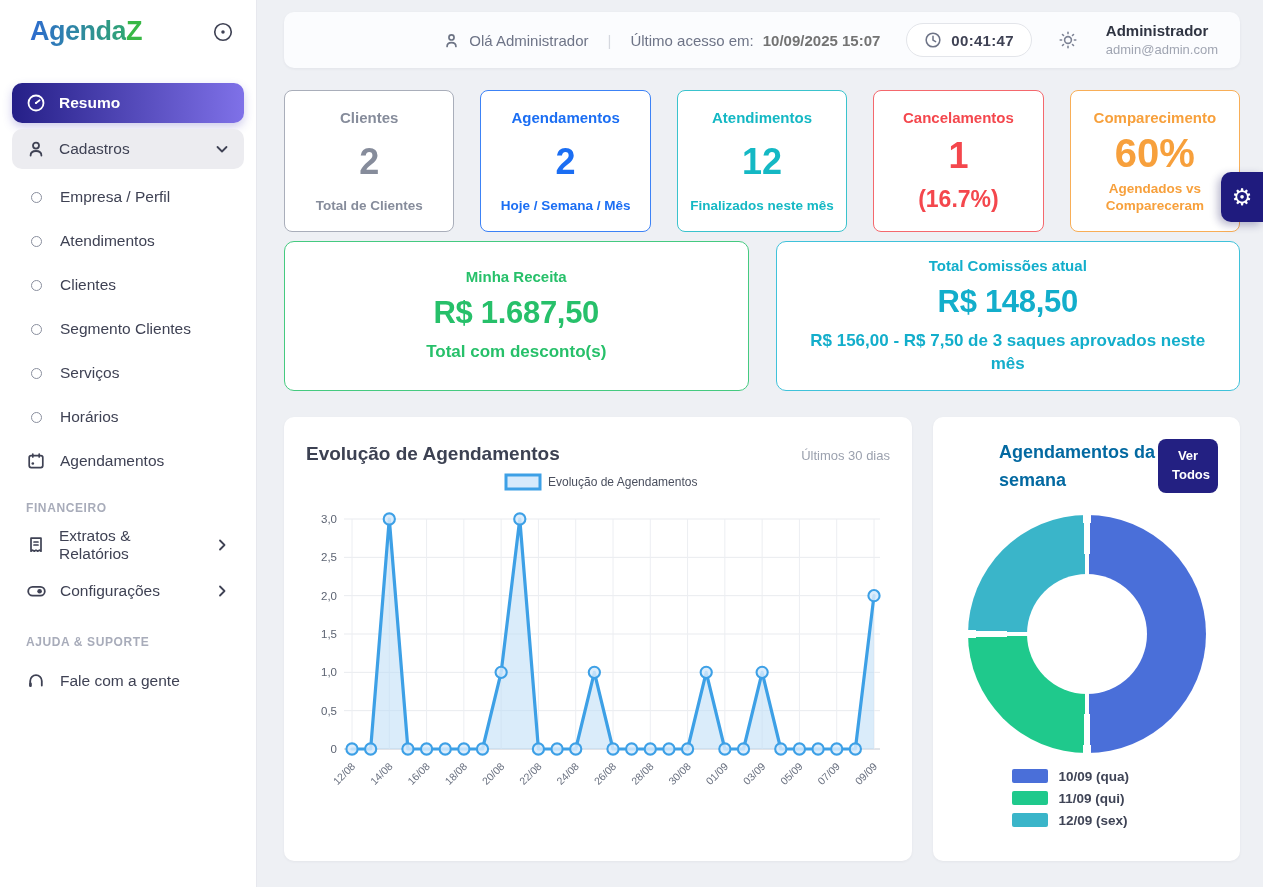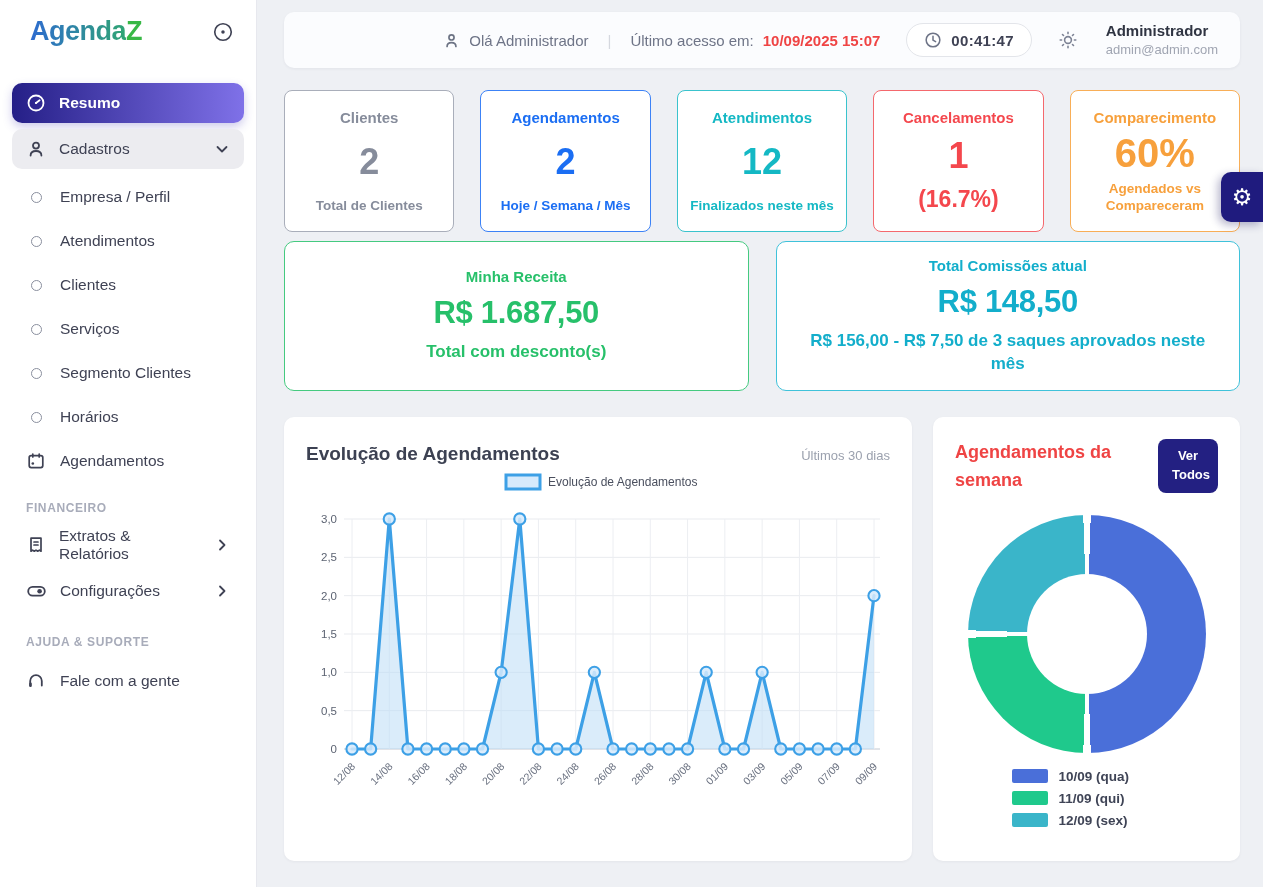--- a/index.html
+++ b/index.html
@@ -24,21 +24,21 @@
   .nav-item.group{ background:#ececf0; }
   .nav-item.sub{ height:44px; margin-bottom:0; padding-left:16px; }
   .bullet{ width:11px; height:11px; border:1.5px solid #8a8f9e; border-radius:50%; margin:0 5px 0 3px; }
   .nicon{ display:flex; align-items:center; }
   .nav-section{ font-size:12px; font-weight:bold; letter-spacing:.6px; color:#a8acba; padding:18px 14px 10px; }
   
   .main{ flex:1; padding:12px 23px 0 27px;border-radius:30px; }
   .topbar{ height:56px; background:#fbfcfe; border-radius:10px; box-shadow:0 1px 3px rgba(30,35,60,.06); display:flex; align-items:center; justify-content:flex-end; padding:0 22px; gap:0; }
   .greet{ display:flex; align-items:center; gap:9px; color:#6e7487; font-size:15px; font-weight:500; }
   .greet .divider{ color:#d5d8df; margin:0 10px; font-weight:400; }
-  .greet b{ color:#ef4444; }
+  .greet b{ color:#737373; }
   .clock-pill{ display:flex; align-items:center; gap:9px; border:1px solid #e3e5ea; border-radius:22px; padding:7px 17px; margin-left:26px; color:#6e7487; background:#fff; cursor:pointer; }
   .clock-pill b{ color:#3f4254; font-size:15px; letter-spacing:.3px; }
   .theme-toggle{ margin-left:26px; color:#7c8294; display:flex; cursor:pointer; }
   .userblock{ margin-left:28px; text-align:left; line-height:1.35; }
   .userblock .uname{ font-weight:bold; font-size:15px; color:#2f3442; }
   .userblock .uemail{ font-size:13px; color:#a0a5b2; }
   
   .stats-row{ display:flex; gap:26px; margin-top:22px; }
   .stat-card{ flex:1; height:142px; background:#fff; border:1.5px solid; border-radius:8px; display:flex; flex-direction:column; align-items:center; justify-content:space-between; padding:18px 8px 16px; text-align:center; }
   .stat-title{ font-size:15px; font-weight:bold; }
@@ -54,21 +54,21 @@
   .rev-sub{ font-size:17px; font-weight:bold; line-height:1.35; }
   
   .bottom-row{ display:flex; gap:21px; margin-top:26px; height:444px; }
   .chart-card{ flex:0 0 628px; background:#fff; border-radius:10px; padding:26px 22px 0; box-shadow:0 1px 3px rgba(30,35,60,.05); }
   .chart-head{ display:flex; align-items:baseline; justify-content:space-between; }
   .chart-title{ font-size:19px; font-weight:600; color:#3c4152; }
   .chart-range{ font-size:13px; color:#9ba1ae; font-weight:500; }
   .chart-svg{ width:100%; height:352px; margin-top:8px; display:block; }
   .week-card{ flex:1; background:#fff; border-radius:10px; padding:22px 22px 12px; box-shadow:0 1px 3px rgba(30,35,60,.05); }
   .week-head{ display:flex; justify-content:space-between; align-items:flex-start; }
-  .week-title{ font-size:18px; font-weight:600; color:#ef4444; line-height:1.55; max-width:170px; }
+  .week-title{ font-size:18px; font-weight:600; color:#0369a1; line-height:1.55; max-width:170px;margin-left:44px; }
   .ver-todos{ background:#232082; color:#fff; border:none; border-radius:8px; font-family:inherit; font-size:13px; font-weight:bold; line-height:1.45; padding:8px 14px; width:60px; cursor:pointer; text-align:center; }
   .donut-wrap{ width:238px; height:238px; margin:20px auto 0; position:relative; border-radius:50%; }
   .donut-hole{ position:absolute; width:120px; height:120px; background:#fff; border-radius:50%; left:50%; top:50%; transform:translate(-50%,-50%); }
   .donut-legend{ margin:16px auto 0; width:150px; display:flex; flex-direction:column; gap:7px; }
   .lg-item{ display:flex; align-items:center; gap:11px; }
   .lg-swatch{ width:36px; height:14px; border-radius:2px; }
   .lg-label{ font-size:13.5px; font-weight:bold; color:#3f4456; }
   
   .gear-fab{ position:fixed; right:0; top:172px; width:42px; height:50px; background:#1f1b7e; border-radius:10px 0 0 10px; display:flex; align-items:center; justify-content:center; color:#fff; font-size:23px; cursor:pointer; box-shadow:-3px 3px 8px rgba(20,16,90,.3); z-index:50; }
   svg{ display:block; }
@@ -123,25 +123,25 @@
     <div class="nav-item sub">
       <span class="bullet"></span>
       <span class="nlabel">Atendimentos</span>
     </div>
     <div class="nav-item sub">
       <span class="bullet"></span>
       <span class="nlabel">Clientes</span>
     </div>
     <div class="nav-item sub">
       <span class="bullet"></span>
+      <span class="nlabel">Segmento Clientes</span>
+    </div>
+    <div class="nav-item sub">
+      <span class="bullet"></span>
       <span class="nlabel">Serviços</span>
-    </div>
-    <div class="nav-item sub">
-      <span class="bullet"></span>
-      <span class="nlabel">Segmento Clientes</span>
     </div>
     <div class="nav-item sub">
       <span class="bullet"></span>
       <span class="nlabel">Horários</span>
     </div>
 
     <div class="nav-item sub" style="padding-left:14px; gap:14px;">
       <span class="nicon">
         <svg width="20" height="20" viewBox="0 0 20 20" fill="none" stroke="currentColor" stroke-width="1.7">
             <rect x="3.2" y="4.6" width="13.6" height="12" rx="2"></rect>

